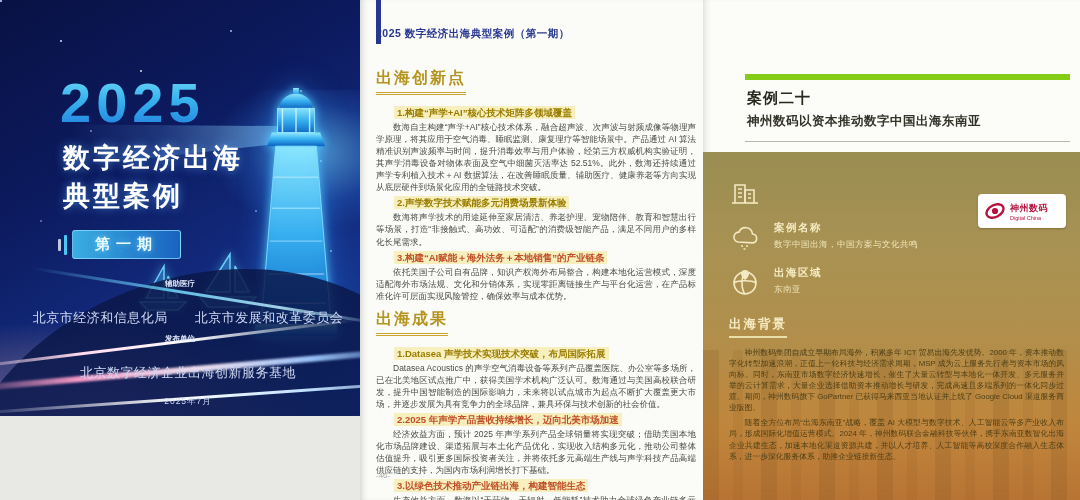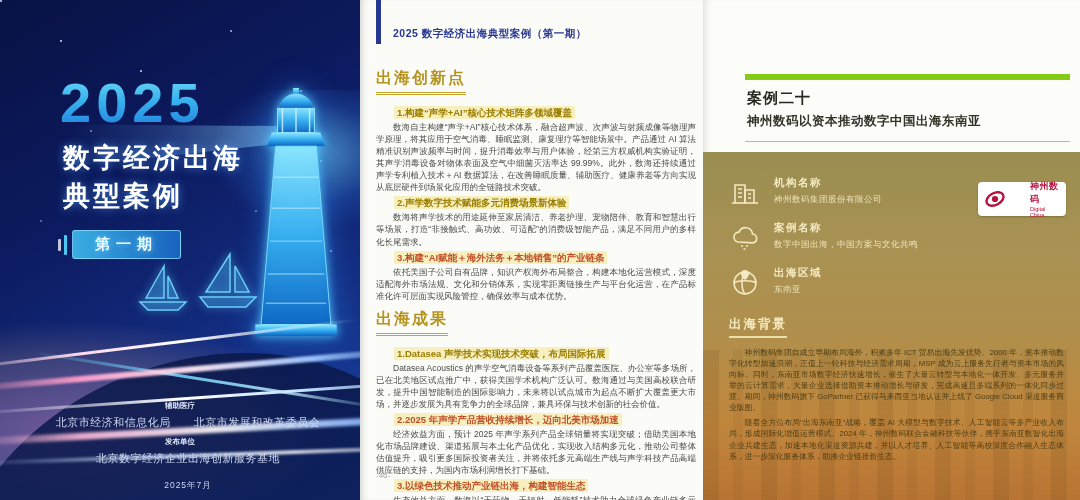--- a/index.html
+++ b/index.html
@@ -1,21 +1,21 @@
 <!DOCTYPE html>
 <html><head>
 <meta charset="utf-8">
 <style>
   * { margin:0; padding:0; box-sizing:border-box; }
   html,body { width:1080px; height:500px; }
   body { font-family:"Liberation Sans","DejaVu Sans",sans-serif; background:#e8e8e4; }
   .spread { width:1080px; height:500px; display:flex; overflow:hidden; }
 
   
-  .cover { position:relative; width:360px; height:500px; overflow:hidden; flex:none;
+  .cover { position:relative; width:360px; height:416px; overflow:hidden; flex:none;
     background:linear-gradient(150deg,#091244 0%,#0c1a5e 35%,#122a7c 62%,#173a95 85%,#1c47a8 100%); }
   .cover .glow-lamp { position:absolute; left:210px; top:90px; width:180px; height:140px; pointer-events:none;
     background:radial-gradient(ellipse at 60% 45%, rgba(120,220,255,.55) 0%, rgba(60,150,255,.18) 45%, transparent 70%); }
   .cover .beam { position:absolute; left:60px; top:108px; width:235px; height:66px; transform:rotate(-4deg); pointer-events:none;
     background:linear-gradient(to left, rgba(150,220,255,.55), rgba(120,190,255,.18) 55%, transparent 95%);
     clip-path:polygon(0 12%, 100% 40%, 100% 64%, 0 78%); }
   .stars { position:absolute; left:0; top:0; width:2px; height:2px; background:#cfe9ff; border-radius:50%; pointer-events:none;
     box-shadow: 60px 40px #bfe4ff, 140px 70px rgba(255,255,255,.85), 230px 30px rgba(200,235,255,.8),
     300px 90px rgba(255,255,255,.7), 90px 130px rgba(190,230,255,.6), 320px 160px rgba(200,240,255,.8),
     40px 220px rgba(190,230,255,.5), 255px 210px rgba(170,220,255,.6), 190px 110px rgba(255,255,255,.5),
@@ -50,28 +50,28 @@
   .issue-row { position:absolute; left:58px; top:230px; display:flex; align-items:center; }
   .issue-bars { display:flex; align-items:center; margin-right:5px; }
   .issue-bars i { display:block; width:3px; border-radius:1px; }
   .issue-bars i:first-child { height:12px; background:rgba(255,255,255,.75); margin-right:3px; }
   .issue-bars i:last-child { height:20px; background:#49c8f2; }
   .issue-badge { display:inline-block; padding:4px 22px; font-size:15px; font-weight:bold; color:#eafaff; letter-spacing:6px;
     background:linear-gradient(90deg,rgba(64,190,240,.9),rgba(26,110,205,.85)); border:1px solid rgba(150,230,255,.7);
     border-radius:3px; text-shadow:0 0 6px rgba(120,220,255,.8); }
   .cover-footer { position:absolute; left:0; right:0; bottom:8px; text-align:center; color:#cfd9f3; }
   .cover-footer .f-label { font-size:7.5px; font-weight:bold; margin-top:7px; color:#e2e9fb; }
-  .cover-footer .f-orgs { font-size:11px; margin-top:4px; letter-spacing:.5px;padding-left:16px; }
+  .cover-footer .f-orgs { font-size:13px; margin-top:20px; letter-spacing:.5px;padding-left:16px; }
   .cover-footer .f-date { font-size:8.5px; margin-top:14px; letter-spacing:1px;margin-left:16px; }
 
   
   .mid { position:relative; width:343px; height:500px; flex:none; background:#fbfbf8; overflow:hidden;
     box-shadow:inset 6px 0 8px -6px rgba(0,0,0,.25); }
   .mid-bar { position:absolute; left:16px; top:0; width:5px; height:44px; background:#27378f; }
-  .mid-header { position:absolute; left:33px; top:27px; font-size:10.5px; font-weight:bold; color:#27378f; letter-spacing:.5px; }
+  .mid-header { position:absolute; left:16px; top:27px; font-size:10.5px; font-weight:bold; color:#27378f; letter-spacing:.5px; }
   .mid-body { position:absolute; left:16px; right:7px; top:64px; }
   .sec-head { display:inline-block; font-size:16px; font-weight:bold; color:#b5941f; letter-spacing:2px;
     border-bottom:3px double #c9a52f; padding-bottom:3px; margin:4px 0 8px 0; }
   .blk-head { font-size:9.5px; font-weight:bold; margin:4px 0 1px 18px; }
   .blk-head span { background:#f7efbd; padding:1px 3px;margin-top:48px; }
   .blk-head.gold span { color:#9a7d00; }
   .blk-head.red span { color:#c04f28; }
   .blk-para { font-size:8.5px; line-height:1.42; color:#4b4b48; text-align:justify; text-indent:2em; margin-bottom:3px; }
   .page-num { position:absolute; left:16px; bottom:20px; font-size:8px; color:#a8a8a4; }
 
@@ -91,22 +91,22 @@
     background:linear-gradient(180deg,#9a8d51 0%,#a89253 28%,#b28e4a 55%,#bd8a42 78%,#c08443 100%); }
   .skyline { position:absolute; left:0; right:0; bottom:0; height:150px; pointer-events:none; opacity:.8;
     background-image:
       repeating-linear-gradient(90deg, rgba(96,58,16,.16) 0 16px, rgba(96,58,16,0) 16px 30px, rgba(120,70,20,.12) 30px 40px, rgba(120,70,20,0) 40px 58px),
       linear-gradient(180deg, rgba(196,120,44,0) 0%, rgba(200,122,46,.35) 55%, rgba(172,96,32,.55) 100%); }
   .fields { position:absolute; left:26px; right:14px; top:176px; }
   .field-row { display:flex; margin-bottom:13px; }
   .field-icon { width:32px; height:32px; margin-right:13px; flex:none; }
   .field-label { font-size:10.5px; font-weight:bold; color:#f6ecc4; letter-spacing:1.5px; }
   .field-value { font-size:8.5px; color:#efe3b8; margin-top:4px; letter-spacing:.5px; }
-  .logo-box { position:absolute; right:0; top:6px; width:88px; height:34px; background:#ffffff; border-radius:4px;
-    display:flex; align-items:center; padding:12px 6px; box-shadow:0 1px 2px rgba(60,40,0,.3);gap:20px; }
+  .logo-box { position:absolute; right:0; top:18px; width:88px; height:34px; background:#ffffff; border-radius:4px;
+    display:flex; align-items:center; padding:12px 6px; box-shadow:0 1px 2px rgba(60,40,0,.3); }
   .logo-swirl { width:22px; height:22px; flex:none; margin-right:4px; }
   .logo-cn { font-size:9px; font-weight:bold; color:#b5123c; letter-spacing:.5px; }
   .logo-en { font-size:5.5px; color:#b5123c; }
   .bg-block { position:absolute; left:26px; right:16px; top:314px; }
   .bg-title { display:inline-block; font-size:12.5px; font-weight:bold; color:#f6ecc4; letter-spacing:2px;
     border-bottom:2px solid #eadfa8; padding-bottom:3px; margin-bottom:9px; }
   .bg-para { font-size:7.8px; line-height:1.42; color:#4d3f17; text-align:justify; text-indent:2em; margin-bottom:4px; }
 </style>
 </head>
 <body>
@@ -178,21 +178,21 @@
     </div>
   </section>
 
   <section class="mid">
     <div class="mid-bar"></div>
     <div class="mid-header">2025 数字经济出海典型案例（第一期）</div>
     <div class="mid-body">
       <div><span class="sec-head">出海创新点</span></div>
 
       <div class="blk-head gold"><span>1.构建“声学+AI”核心技术矩阵多领域覆盖</span></div>
-      <p class="blk-para">数海自主构建“声学+AI”核心技术体系，融合超声波、次声波与射频成像等物理声学原理，将其应用于空气消毒、睡眠监测、康复理疗等智能场景中。产品通过 AI 算法精准识别声波频率与时间，提升消毒效率与用户体验，经第三方权威机构实验证明，其声学消毒设备对物体表面及空气中细菌灭活率达 99.99%。此外，数海还持续通过声学专利植入技术＋AI 数据算法，在改善睡眠质量、辅助医疗、健康养老等方向实现从底层硬件到场景化应用的全链路技术突破。</p>
+      <p class="blk-para">数海自主构建“声学+AI”核心技术体系，融合超声波、次声波与射频成像等物理声学原理，将其应用于空气消毒、睡眠监测、康复理疗等智能场景中。产品通过 AI 算法精准识别声波频率与时间，提升消毒效率与用户体验，经第三方权威机构实验证明，其声学消毒设备对物体表面及空气中细菌灭活率达 52.51%。此外，数海还持续通过声学专利植入技术＋AI 数据算法，在改善睡眠质量、辅助医疗、健康养老等方向实现从底层硬件到场景化应用的全链路技术突破。</p>
 
       <div class="blk-head gold"><span>2.声学数字技术赋能多元消费场景新体验</span></div>
       <p class="blk-para">数海将声学技术的用途延伸至家居清洁、养老护理、宠物陪伴、教育和智慧出行等场景，打造“非接触式、高功效、可适配”的消费级智能产品，满足不同用户的多样化长尾需求。</p>
 
       <div class="blk-head red"><span>3.构建“AI赋能＋海外法务＋本地销售”的产业链条</span></div>
       <p class="blk-para">依托美国子公司自有品牌，知识产权海外布局整合，构建本地化运营模式，深度适配海外市场法规、文化和分销体系，实现零距离链接生产与平台化运营，在产品标准化许可层面实现风险管控，确保效率与成本优势。</p>
 
       <div><span class="sec-head">出海成果</span></div>
 
       <div class="blk-head gold"><span>1.Datasea 声学技术实现技术突破，布局国际拓展</span></div>
@@ -229,24 +229,20 @@
         </div>
       </div>
 
       <div class="field-row">
         <svg class="field-icon" viewBox="0 0 32 32" fill="none" stroke="#f3e9c2" stroke-width="1.6">
           <path d="M6 27 V9 h10 v18"></path>
             <path d="M16 27 V14 h9 v13"></path>
             <path d="M3 27 h26"></path>
           <path d="M9 13 h4 M9 17 h4 M9 21 h4 M19 18 h3 M19 22 h3"></path>
         </svg>
-        <div>
-          <div class="field-label">机构名称</div>
-          <div class="field-value">神州数码集团股份有限公司</div>
-        </div>
       </div>
 
       <div class="field-row">
         <svg class="field-icon" viewBox="0 0 32 32" fill="none" stroke="#f3e9c2" stroke-width="1.6">
           <path d="M9 21 a5 5 0 0 1 1-9.9 a7 7 0 0 1 13.5 1.9 a4.5 4.5 0 0 1 .5 8.9 z"></path>
           <path d="M12 25 h2 M17 25 h2 M14.5 28 h2"></path>
         </svg>
         <div>
           <div class="field-label">案例名称</div>
           <div class="field-value">数字中国出海，中国方案与文化共鸣</div>

